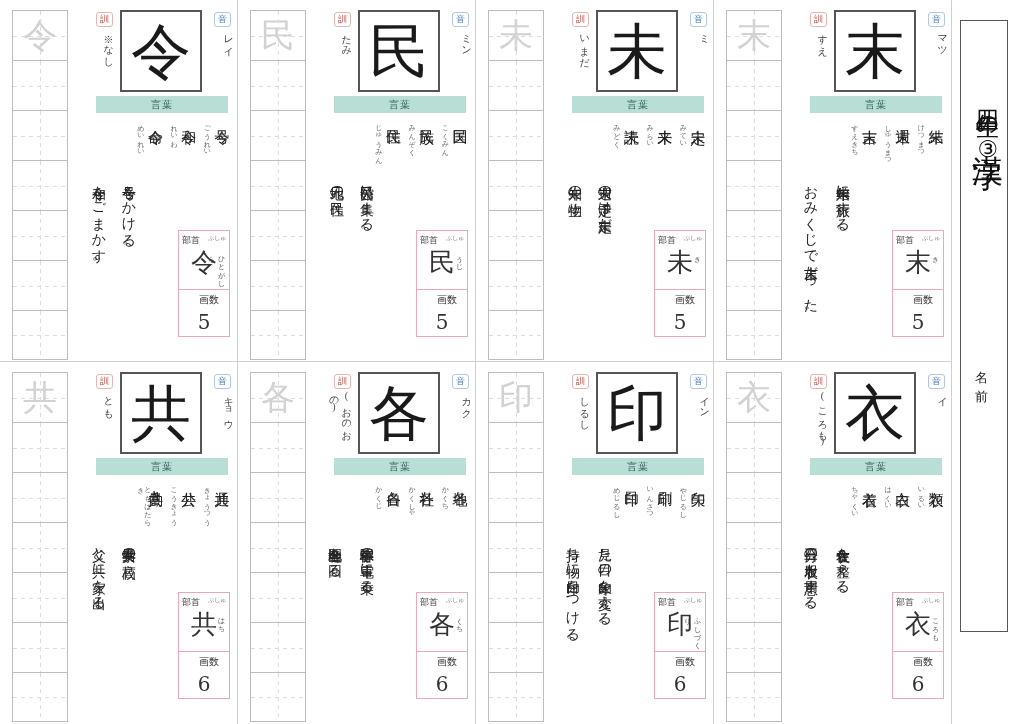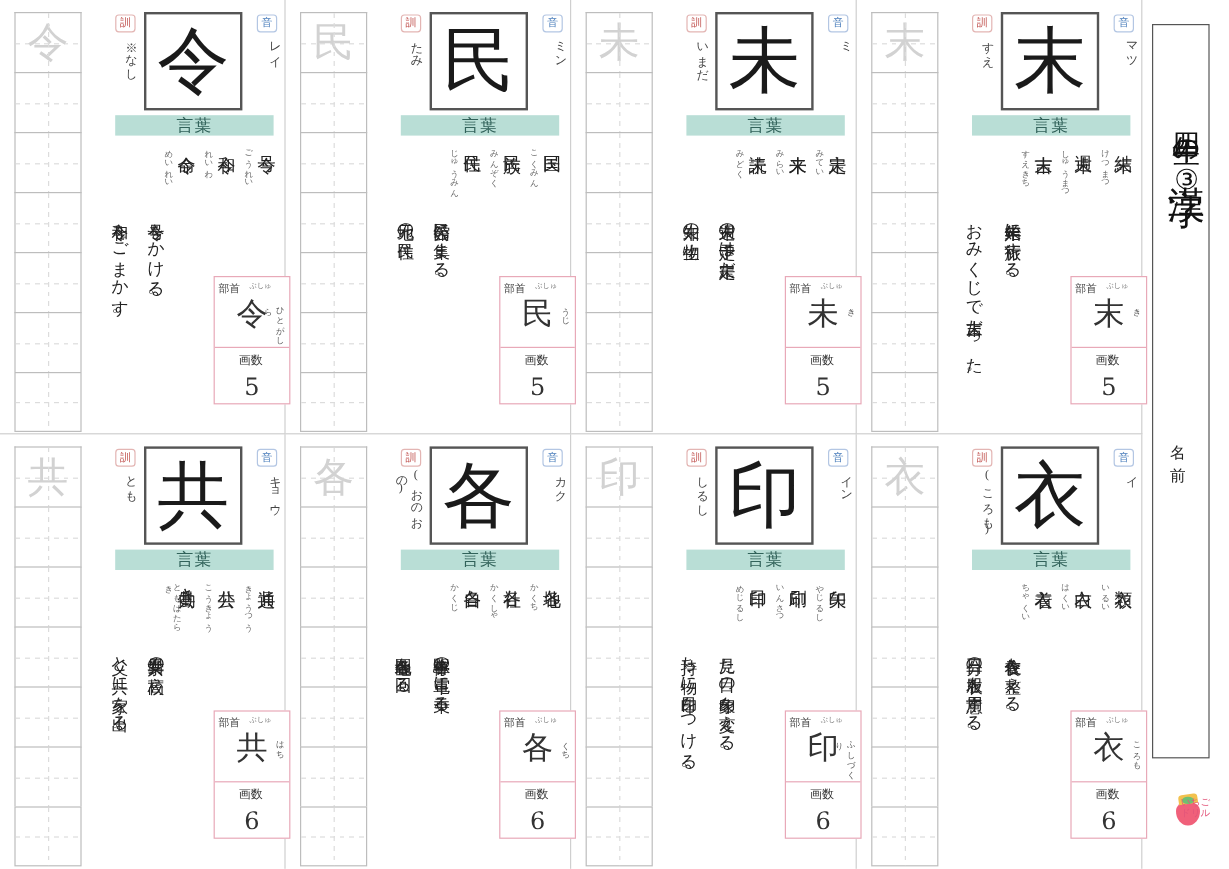--- a/index.html
+++ b/index.html
@@ -141,21 +141,21 @@
 
   
   .kotoba {
     position: absolute;
     left: 96px;
     top: 96px;
     width: 132px;
     height: 17px;
     background: #b9ded6;
     color: #31625a;
-    font-size: 14px;
+    font-size: 10px;
     display: flex;
     align-items: center;
     justify-content: center;
     font-family: "Liberation Sans", sans-serif;
     letter-spacing: 1px;
   }
 
   
   .vocab {
     position: absolute;
@@ -204,21 +204,21 @@
     color: #222;
     font-family: "DejaVu Serif", "Liberation Serif", serif;
     max-width: 40px;
   }
 
   
   .info {
     position: absolute;
     left: 178px;
     top: 230px;
-    width: 64px;
+    width: 52px;
     border: 1.5px solid #e8a9b8;
     box-sizing: border-box;
     background: #fff;
   }
   .info .row1 {
     height: 58px;
     border-bottom: 1.5px solid #e8a9b8;
     position: relative;
   }
   .info .tag {
@@ -684,25 +684,14 @@
   </div>
 
   <div class="titlepanel">
     <div class="titlebox"></div>
     <div class="titletext">
       <span>四年生の</span><span class="big">漢字</span><span>③</span>
     </div>
     <div class="nameline">名 前</div>
   </div>
 
-  <div class="logo">
-    <div class="ichigo">
-      <div class="berry"></div>
-      <div class="cap"></div>
-      <div class="leaf"></div>
-    </div>
-    <div class="logotext">
-      <div>いちご</div>
-      <div>ドリル</div>
-    </div>
-  </div>
 
 </div>
 
 </body></html>

